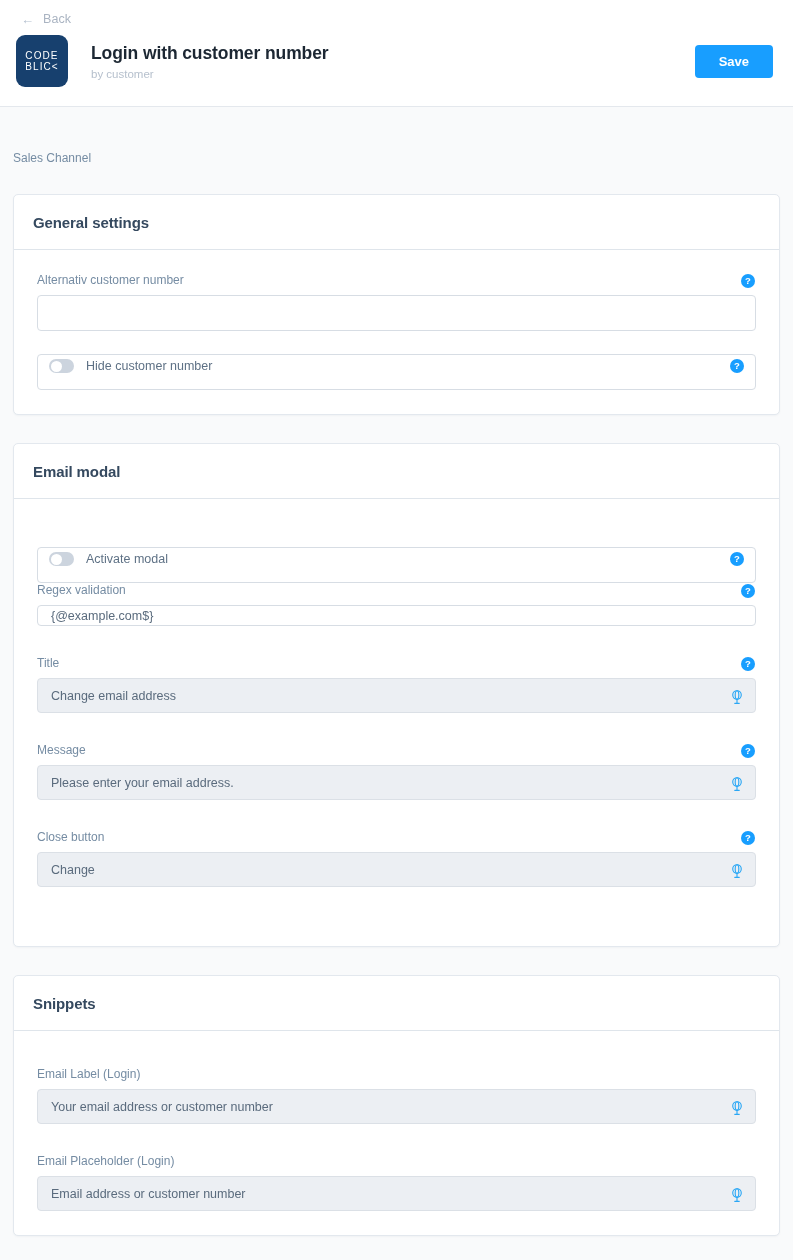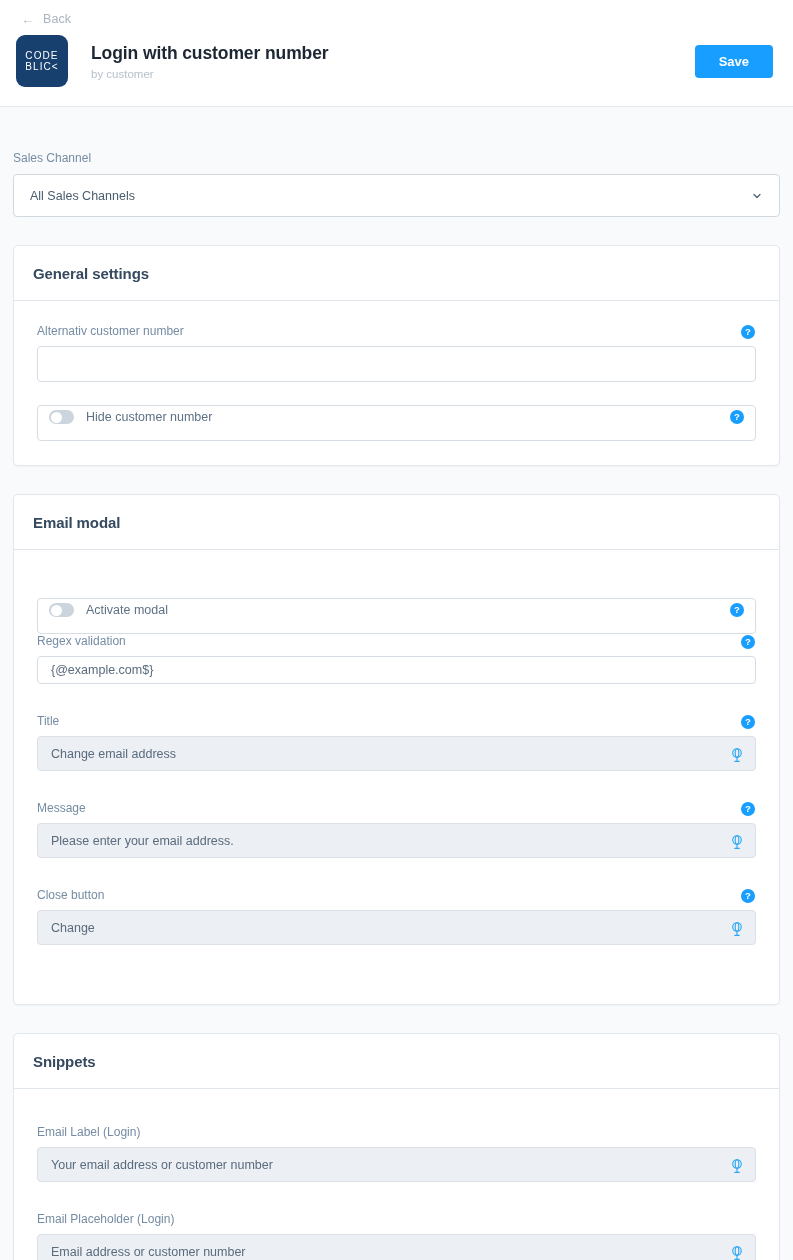--- a/index.html
+++ b/index.html
@@ -172,21 +172,21 @@
     height: 36px;
     background: #ffffff;
     border: 1px solid #d7dde4;
     border-radius: 4px;
     display: flex;
     align-items: center;
     padding: 0 13px;
     font-size: 12.5px;
     color: #5a6b7d;
   }
-  .input.tall { height: 28px; }
+  .input.tall { height: 21px; }
   .input.empty { height: 36px; }
   .input.translatable {
     background: #eceff3;
     border: 1px solid #dbe0e6;
     height: 35px;
     padding-right: 38px;
   }
   .input .txt { flex: 1 1 auto; }
   .globe-icon {
     position: absolute;
@@ -255,26 +255,20 @@
     </div>
     <button class="save-btn">Save</button>
   </div>
 
 </div>
 
 <div class="page">
 
   <div class="sales-block">
     <div class="field-label">Sales Channel</div>
-    <div class="sales-select">
-      <span class="val">All Sales Channels</span>
-      <svg class="chev" viewBox="0 0 24 24" fill="none" stroke="currentColor" stroke-width="2.4" stroke-linecap="round" stroke-linejoin="round">
-          <polyline points="6 9 12 15 18 9"></polyline>
-        </svg>
-    </div>
   </div>
 
   <div class="card">
     <div class="card-head">
       <div class="card-title">General settings</div>
     </div>
     <div class="card-body">
 
       <div class="field">
         <div class="field-head">

